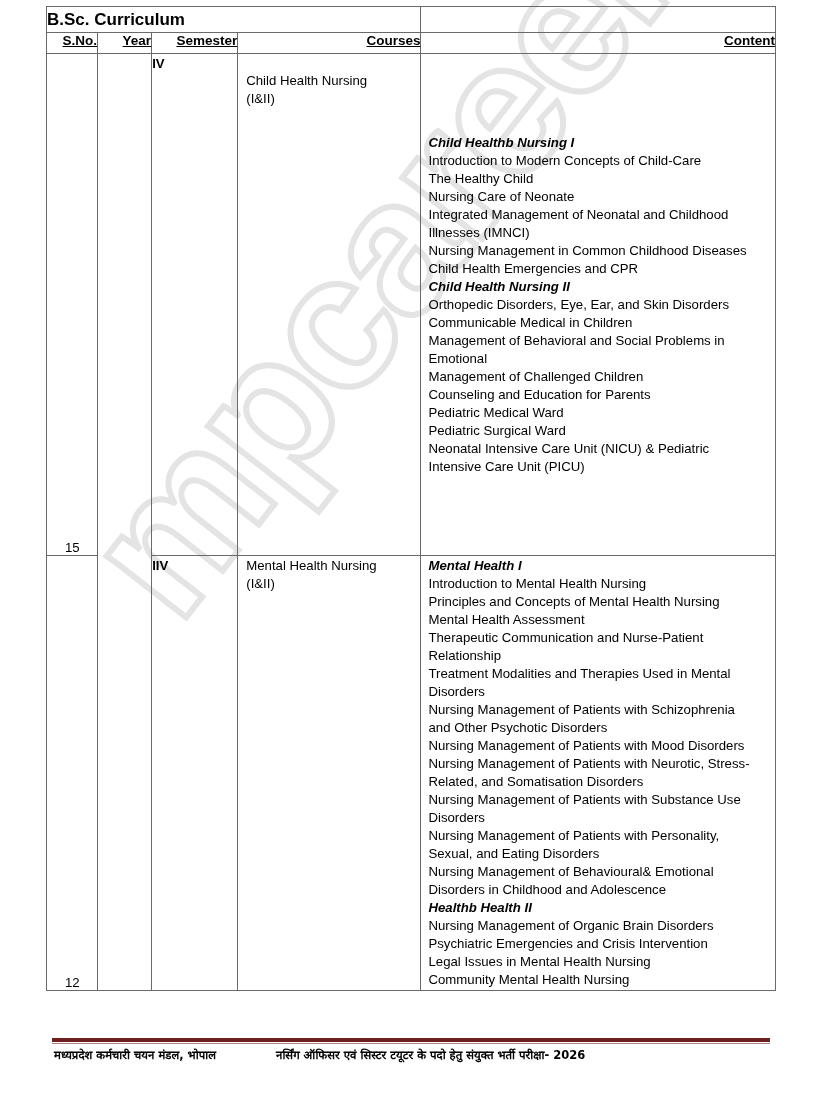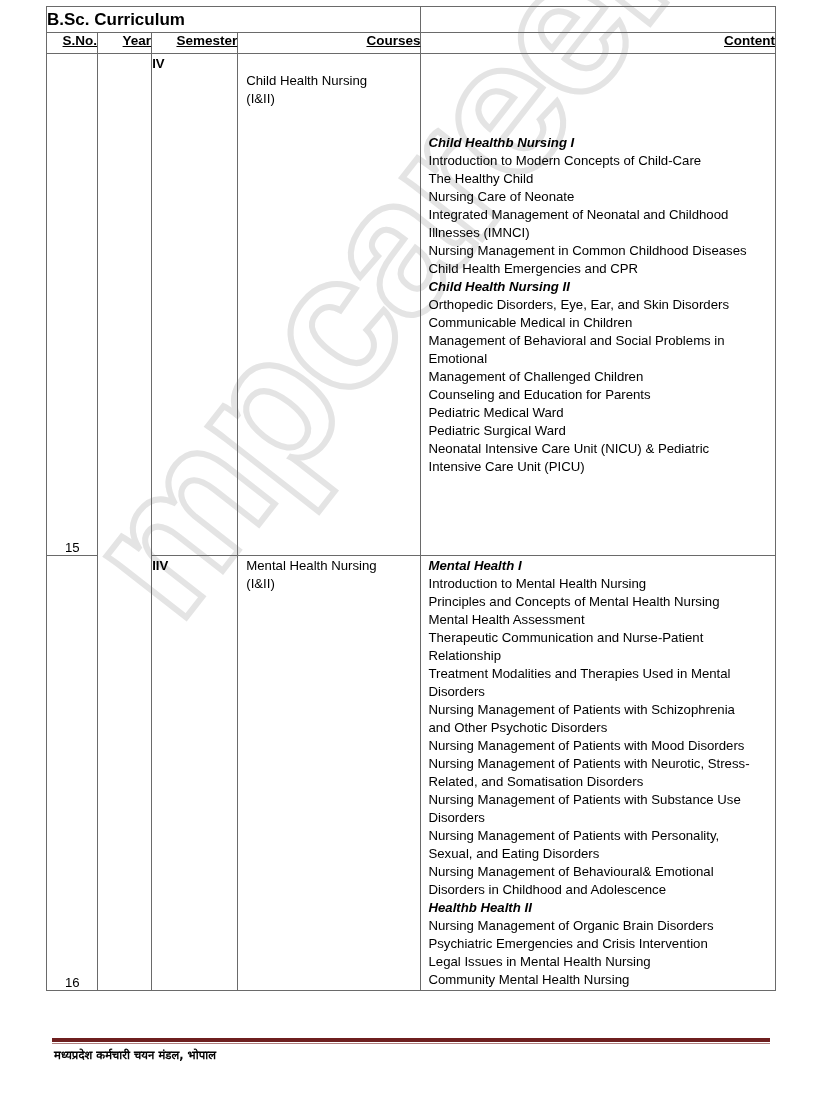--- a/index.html
+++ b/index.html
@@ -89,21 +89,21 @@
             <span class="line">Management of Challenged Children</span>
             <span class="line">Counseling and Education for Parents</span>
             <span class="line">Pediatric Medical Ward</span>
             <span class="line">Pediatric Surgical Ward</span>
             <span class="line">Neonatal Intensive Care Unit (NICU) &amp; Pediatric</span>
             <span class="line">Intensive Care Unit (PICU)</span>
           </td>
     </tr>
 
     <tr class="row2">
-      <td class="sno">16</td>
+      <td class="sno">12</td>
       <td class="sem">IIV</td>
       <td class="course" style="padding-top:1px">
         <span style="display:block">Mental Health Nursing</span>
         <span style="display:block">(I&amp;II)</span>
       </td>
       <td class="content" style="padding-top:1px">
             <span class="line bold">Mental Health I</span>
             <span class="line">Introduction to Mental Health Nursing</span>
             <span class="line">Principles and Concepts of Mental Health Nursing</span>
             <span class="line">Mental Health Assessment</span>
@@ -128,14 +128,15 @@
             <span class="line">Legal Issues in Mental Health Nursing</span>
             <span class="line">Community Mental Health Nursing</span>
           </td>
     </tr>
   </tbody>
     </table>
 
   <div class="footer-rule"></div>
   <div class="footer-rule2"></div>
   <div class="footer-left">मध्यप्रदेश कर्मचारी चयन मंडल, भोपाल</div>
+  <div class="footer-mid">नर्सिंग ऑफिसर एवं सिस्टर टयूटर के पदो हेतु संयुक्त भर्ती परीक्षा- 2026</div>
   <div class="footer-right">Page 45</div>
 </div>
 
 </body></html>

